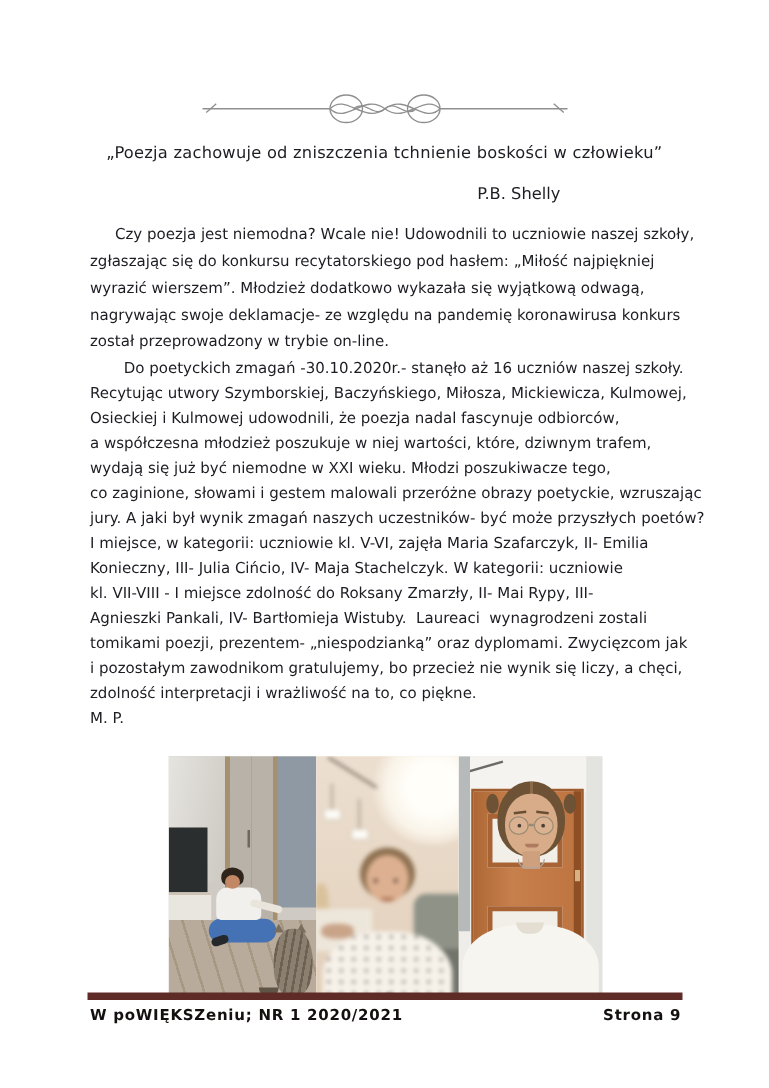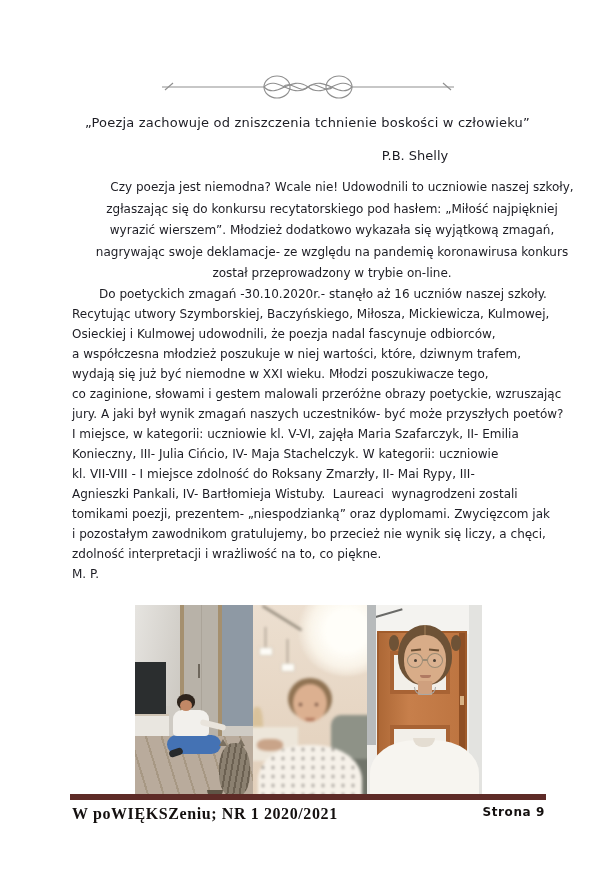--- a/index.html
+++ b/index.html
@@ -19,21 +19,21 @@
   .ornament{position:absolute;left:160px;top:72px;width:296px;height:30px;}
   
   .quote{position:absolute;left:0;top:115px;width:615px;text-align:center;
          font-size:13px;letter-spacing:.2px;}
   .attribution{position:absolute;left:340px;top:148px;width:150px;text-align:center;font-size:13px;}
   
   .para{position:absolute;left:72px;width:520px;}
   .p1{top:177px;}
   .p2{top:284px;}
   .line{white-space:pre;font-size:12px;color:var(--body-text);}
-  .p1 .line{line-height:21.5px;text-align:center;}
+  .p1 .line{line-height:21.5px;}
   .p2 .line{line-height:20px;}
   .ind1{padding-left:20px;}
   .ind2{padding-left:27px;}
   
   .photos{position:absolute;left:135px;top:605px;width:347px;height:195px;display:flex;}
   .photo{position:relative;height:195px;overflow:hidden;flex:none;}
   .photo1{width:118px;background:#cfcbc4;}
   .photo2{width:114px;background:linear-gradient(180deg,#ecdfd0,#e2cfba);}
   .photo3{width:115px;background:#eeedea;}
   .photo .abs{position:absolute;}
@@ -110,22 +110,22 @@
   .p3-brow-l{left:50%;margin-left:-14px;transform:rotate(-6deg);}
   .p3-brow-r{left:50%;margin-left:4px;transform:rotate(6deg);}
   .p3-mouth{left:50%;top:70px;width:11px;height:2.5px;margin-left:-5px;border-radius:0 0 5px 5px;background:#b07a62;}
   .p3-neck{left:50%;top:76px;width:14px;height:14px;margin-left:-7px;background:#cfa07e;}
   .p3-necklace{left:50%;top:82px;width:22px;height:8px;margin-left:-11px;border:1px solid #a8a8a6;
      border-top:none;border-radius:0 0 10px 10px;background:transparent;}
   .p3-shirt{left:3%;bottom:0;width:94%;height:31%;border-radius:42% 42% 0 0/55% 55% 0 0;background:#f7f5f0;}
   .p3-neckline{left:50%;top:-2px;width:22px;height:9px;margin-left:-11px;border-radius:0 0 12px 12px;background:#e4ddd2;}
   
   .rule{position:absolute;left:70px;top:794px;width:476px;height:6px;background:var(--rule-maroon);z-index:5;}
-  .footer-left{position:absolute;left:72px;top:805px;font-size:16px;font-weight:bold;
-     letter-spacing:.6px;color:var(--footer-text);font-family:Liberation Serif, serif;}
+  .footer-left{position:absolute;left:72px;top:805px;font-size:12px;font-weight:bold;
+     letter-spacing:.6px;color:var(--footer-text);}
   .footer-right{position:absolute;right:70px;top:805px;font-size:12px;font-weight:bold;
      letter-spacing:.6px;color:var(--footer-text);}
 </style>
 </head>
 <body>
 
 <div class="page">
 
   <svg class="ornament" viewBox="0 0 296 28" xmlns="http://www.w3.org/2000/svg">
     <g stroke="#8f8f8f" stroke-width="1.1" fill="none">
@@ -140,21 +140,21 @@
       <path d="M123 14 C131 6, 140 22, 148 14 C156 6, 165 22, 173 14"></path>
     </g>
   </svg>
 
   <div class="quote">„Poezja zachowuje od zniszczenia tchnienie boskości w człowieku”</div>
   <div class="attribution">P.B. Shelly</div>
 
   <div class="para p1">
     <div class="line ind1">Czy poezja jest niemodna? Wcale nie! Udowodnili to uczniowie naszej szkoły,</div>
     <div class="line">zgłaszając się do konkursu recytatorskiego pod hasłem: „Miłość najpiękniej</div>
-    <div class="line">wyrazić wierszem”. Młodzież dodatkowo wykazała się wyjątkową zmagań,</div>
+    <div class="line">wyrazić wierszem”. Młodzież dodatkowo wykazała się wyjątkową odwagą,</div>
     <div class="line">nagrywając swoje deklamacje- ze względu na pandemię koronawirusa konkurs</div>
     <div class="line">został przeprowadzony w trybie on-line.</div>
   </div>
 
   <div class="para p2">
     <div class="line ind2">Do poetyckich zmagań -30.10.2020r.- stanęło aż 16 uczniów naszej szkoły.</div>
     <div class="line">Recytując utwory Szymborskiej, Baczyńskiego, Miłosza, Mickiewicza, Kulmowej,</div>
     <div class="line">Osieckiej i Kulmowej udowodnili, że poezja nadal fascynuje odbiorców,</div>
     <div class="line">a współczesna młodzież poszukuje w niej wartości, które, dziwnym trafem,</div>
     <div class="line">wydają się już być niemodne w XXI wieku. Młodzi poszukiwacze tego,</div>

